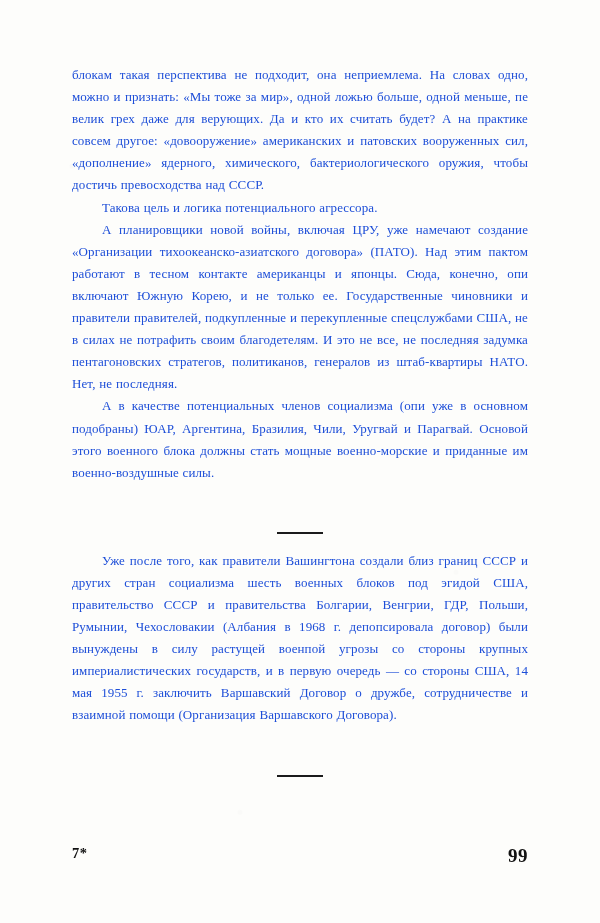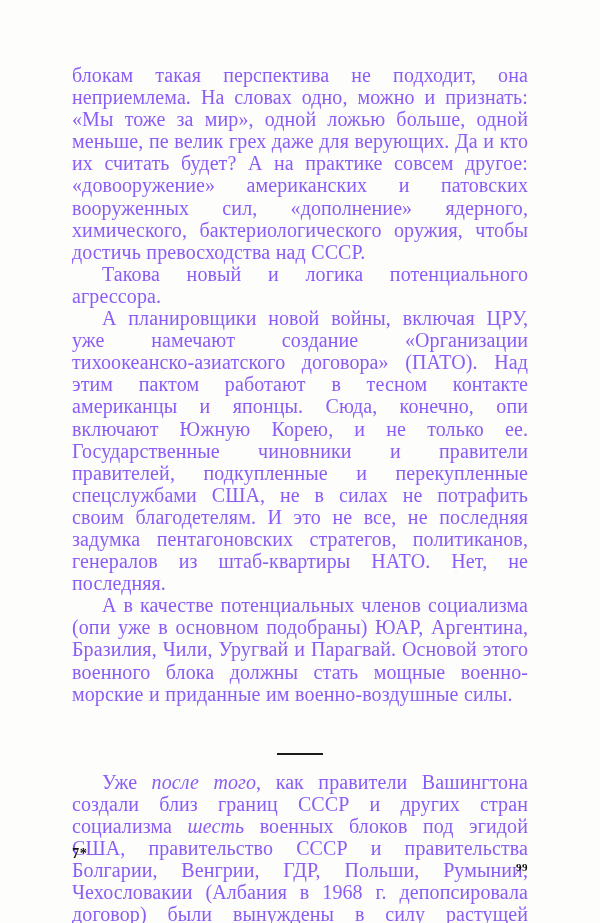--- a/index.html
+++ b/index.html
@@ -23,35 +23,34 @@
   .text-column {
     position: absolute;
     left: 72px;
     top: 64px;
     width: 456px;
   }
   p.para {
     margin: 0;
     text-indent: 30px;
     text-align: justify;
-    font-size: 20px;
+    font-size: 13px;
     line-height: 22.1px;
     letter-spacing: 0.1px;
     word-spacing: 0.4px;
-    color: #8b5cf6;
+    color: #1d4ed8;
     -webkit-font-smoothing: antialiased;
   }
   p.para.noindent {
     text-indent: 0;
   }
   p.para + p.para {
     margin-top: 0;
   }
   .ital {
-    font-style: italic;
     margin-top: 44px;
   }
   .divider-wrap {
     width: 100%;
     text-align: center;
     height: 0;
   }
   .divider {
     display: inline-block;
     width: 46px;
@@ -74,22 +73,22 @@
     left: 0;
     top: 0;
     font-size: 14.5px;
     font-weight: bold;
     letter-spacing: 0.5px;
     color: #111;
   }
   .folio-right {
     position: absolute;
     right: 0;
-    top: 16px;
-    font-size: 11px;
+    top: 0;
+    font-size: 19px;
     font-weight: bold;
     letter-spacing: 0.5px;
     color: #111;
   }
   
   .grain {
     position: absolute;
     inset: 0;
     pointer-events: none;
     background:
@@ -101,21 +100,21 @@
 </head>
 <body>
 
 <div class="page">
   <div class="grain"></div>
 
   <div class="text-column">
 
     <p class="para noindent">блокам такая перспектива не подходит, она неприемлема. На словах одно, можно и признать: «Мы тоже за мир», одной ложью больше, одной меньше, пе велик грех даже для верующих. Да и кто их считать будет? А на практике совсем другое: «довооружение» американских и патовских вооруженных сил, «дополнение» ядерного, химического, бактериологического оружия, чтобы достичь превосходства над СССР.</p>
 
-    <p class="para">Такова новый и логика потенциального агрессора.</p>
+    <p class="para">Такова цель и логика потенциального агрессора.</p>
 
     <p class="para">А планировщики новой войны, включая ЦРУ, уже намечают создание «Организации тихоокеанско-азиатского договора» (ПАТО). Над этим пактом работают в тесном контакте американцы и японцы. Сюда, конечно, опи включают Южную Корею, и не только ее. Государственные чиновники и правители правителей, подкупленные и перекупленные спецслужбами США, не в силах не потрафить своим благодетелям. И это не все, не последняя задумка пентагоновских стратегов, политиканов, генералов из штаб-квартиры НАТО. Нет, не последняя.</p>
 
 
     <p class="para">А в качестве потенциальных членов социализма (опи уже в основном подобраны) ЮАР, Аргентина, Бразилия, Чили, Уругвай и Парагвай. Основой этого военного блока должны стать мощные военно-морские и приданные им военно-воздушные силы.</p>
 
     <div class="gap-1"></div>
     <div class="divider-wrap">
       <span class="divider"></span>
     </div>

